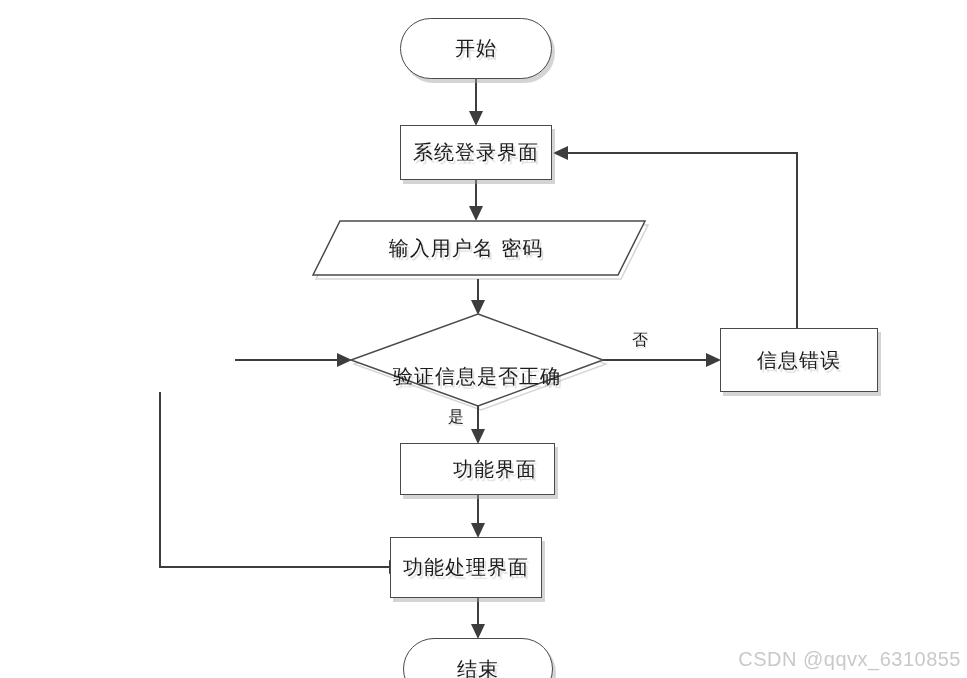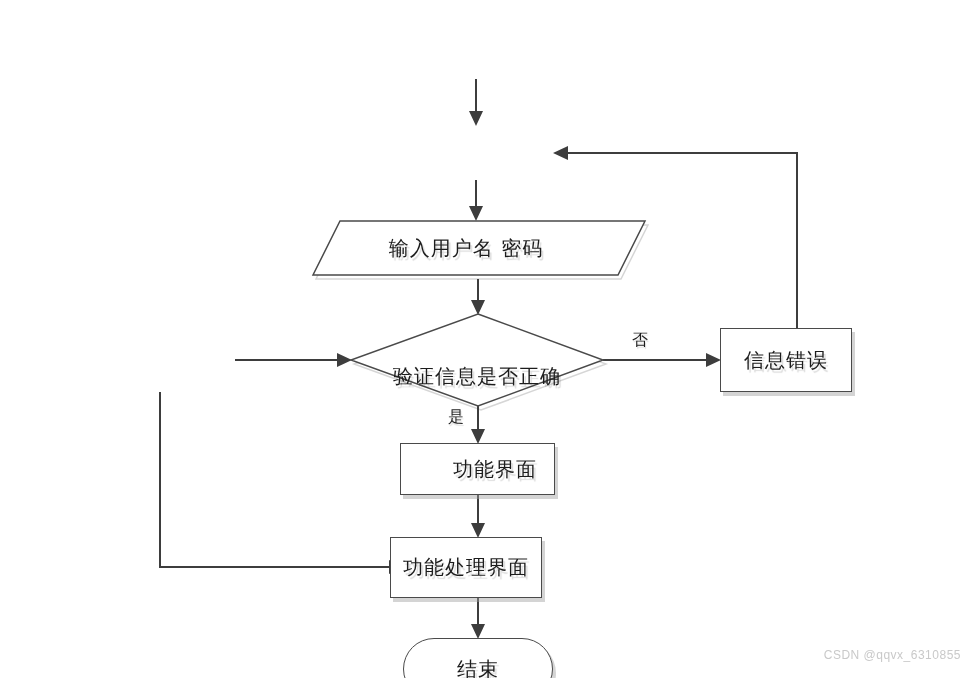--- a/index.html
+++ b/index.html
@@ -27,21 +27,21 @@
     position:absolute;display:flex;align-items:center;justify-content:center;
     background:transparent;border:none;
   }
   .edge-label{
     position:absolute;color:#1c1c1c;font-size:16px;
     text-shadow:1px 2px 1px rgba(0,0,0,0.12);white-space:nowrap;
   }
   .watermark{
     position:absolute;right:6px;top:648px;
     font-family:"Liberation Sans","DejaVu Sans",sans-serif;
-    font-size:12px;color:#c9c9c9;letter-spacing:0.5px;
+    font-size:20px;color:#c9c9c9;letter-spacing:0.5px;
   }
 </style>
 </head>
 <body>
 
 <div id="stage">
 
   <svg id="edges" viewBox="0 0 967 678" xmlns="http://www.w3.org/2000/svg">
 
     <polygon class="shape-shadow" points="481,318 606,364 481,410 354,364"></polygon>
@@ -74,32 +74,38 @@
     <polyline class="edge" points="797,329 797,153 567,153"></polyline>
     <polygon class="arrowhead" points="553,153 568,146 568,160"></polygon>
 
     <polyline class="edge" points="160,392 160,567 390,567"></polyline>
     <polygon class="arrowhead" points="404,567 389,560 389,574"></polygon>
 
     <polygon class="shape-main" points="340,221 645,221 618,275 313,275"></polygon>
     <polygon class="shape-main" points="478,314 603,360 478,406 351,360"></polygon>
   </svg>
 
+  <div class="node terminator" style="left:400px;top:18px;width:152px;height:61px;">
+    <span class="node-label">开始</span>
+  </div>
 
+  <div class="node" style="left:400px;top:125px;width:152px;height:55px;">
+    <span class="node-label">系统登录界面</span>
+  </div>
 
   <div class="float-label" style="left:300px;top:221px;width:332px;height:54px;">
     <span class="node-label">输入用户名 密码</span>
   </div>
 
   <div class="float-label" style="left:351px;top:330px;width:252px;height:92px;align-items:center;">
     <span class="node-label">验证信息是否正确</span>
   </div>
 
 
-  <div class="node" style="left:720px;top:328px;width:132px;height:64px;">
+  <div class="node" style="left:720px;top:328px;width:158px;height:64px;">
     <span class="node-label">信息错误</span>
   </div>
 
   <div class="node" style="left:400px;top:443px;width:155px;height:52px;padding-left:35px;">
     <span class="node-label">功能界面</span>
   </div>
 
   <div class="node" style="left:390px;top:537px;width:152px;height:61px;">
     <span class="node-label">功能处理界面</span>
   </div>

